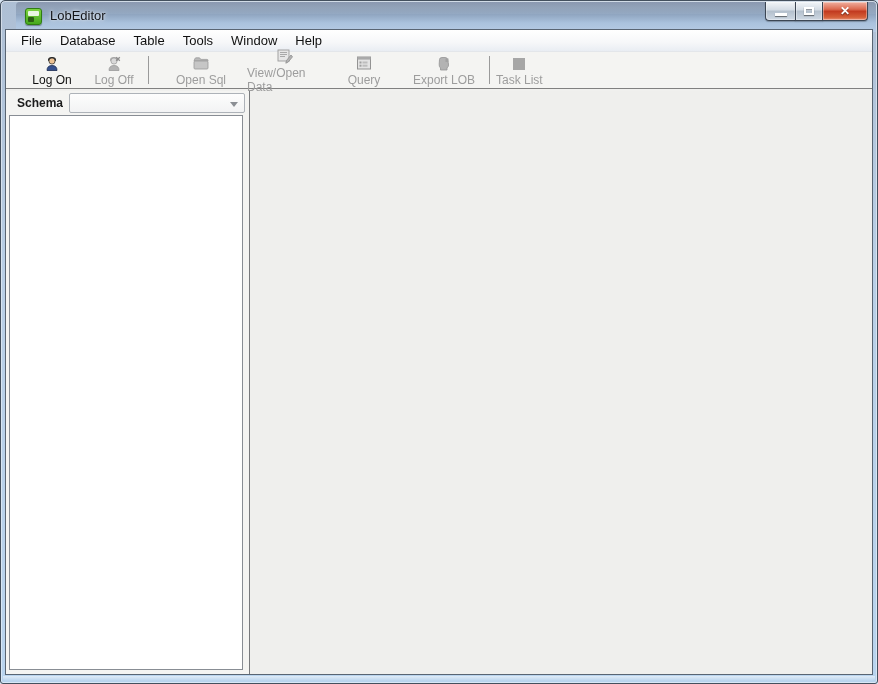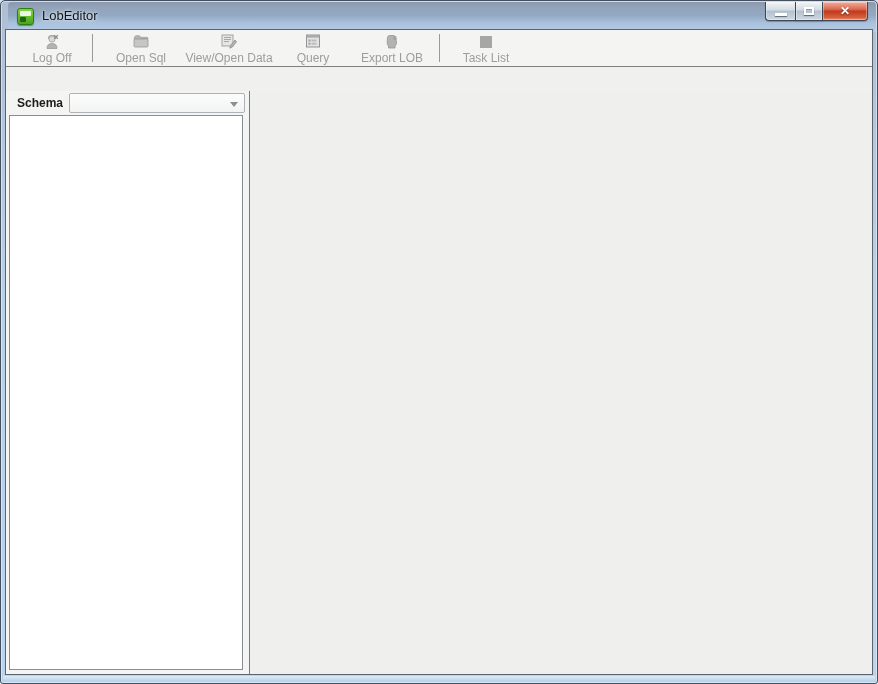--- a/index.html
+++ b/index.html
@@ -12,21 +12,21 @@
   
   .win {
     position:absolute; left:0; top:0; width:878px; height:684px;
     background:linear-gradient(180deg,#aebfd4 0%, #b9cfe6 40%, #b9d4ee 100%);
     border:1px solid #44505e;
     border-radius:5px 5px 3px 3px;
     box-shadow:inset 0 0 0 1px rgba(255,255,255,.45);
   }
   
   .titlebar {
-    position:absolute; left:7px; top:1px; right:1px; height:30px;
+    position:absolute; left:15px; top:1px; right:1px; height:30px;
     border-radius:4px 4px 0 0;
     background:linear-gradient(180deg,#5f7292 0%, #7b8faa 18%, #93a9c4 45%, #aac2dd 70%, #b6cbe4 100%);
     overflow:hidden;
   }
   .titlebar .sheen {
     position:absolute; left:0; top:0; right:0; height:12px;
     background:linear-gradient(180deg, rgba(255,255,255,.28), rgba(255,255,255,.05));
   }
   .app-icon {
     position:absolute; left:9px; top:6px; width:17px; height:17px;
@@ -147,23 +147,41 @@
         <div class="glyph-max"></div>
       </div>
       <div class="cap-btn close">
         <div class="glyph-close">✕</div>
       </div>
     </div>
   </div>
 
   <div class="client">
 
+    <div class="menubar">
+      <div class="menu-item">File</div>
+      <div class="menu-item">Database</div>
+      <div class="menu-item">Table</div>
+      <div class="menu-item">Tools</div>
+      <div class="menu-item">Window</div>
+      <div class="menu-item">Help</div>
+    </div>
 
     <div class="toolbar">
 
+      <div class="tool-btn enabled">
+        <span class="tool-icon">
+          <svg width="16" height="16" viewBox="0 0 16 16">
+            <path d="M4 4 Q4 1 8 1 Q12 1 12 4 L12 5 Q10 4 8 4 Q6 4 4 5 Z" fill="#1b1b1b"></path>
+            <circle cx="8" cy="5" r="3.1" fill="#edc293" stroke="#333" stroke-width="0.8"></circle>
+            <path d="M3 14.5 Q3 9.5 8 9.5 Q13 9.5 13 14.5 Z" fill="#35508f" stroke="#1c2b52" stroke-width="0.8"></path>
+          </svg>
+        </span>
+        <span>Log On</span>
+      </div>
 
       <div class="tool-btn">
         <span class="tool-icon">
           <svg width="16" height="16" viewBox="0 0 16 16">
             <path d="M4 4 Q4 1 8 1 Q12 1 12 4 L12 5 Q10 4 8 4 Q6 4 4 5 Z" fill="#a8a8a8"></path>
             <circle cx="8" cy="5" r="3.1" fill="#d9d9d9" stroke="#a0a0a0" stroke-width="0.8"></circle>
             <path d="M3 14.5 Q3 9.5 8 9.5 Q13 9.5 13 14.5 Z" fill="#b3b3b3" stroke="#9a9a9a" stroke-width="0.8"></path>
             <path d="M10.2 1.2 L13.8 4.8 M13.8 1.2 L10.2 4.8" stroke="#8e8e8e" stroke-width="1.3"></path>
           </svg>
         </span>

